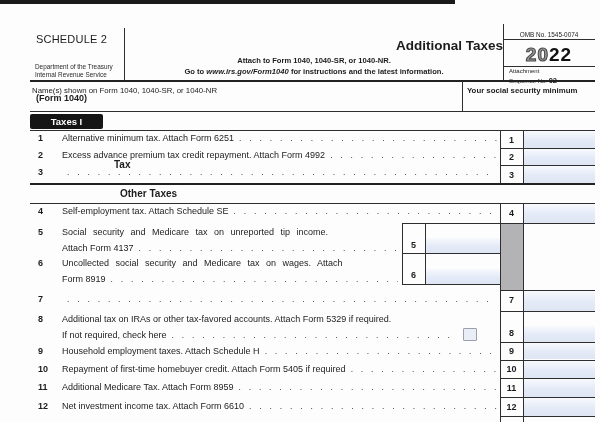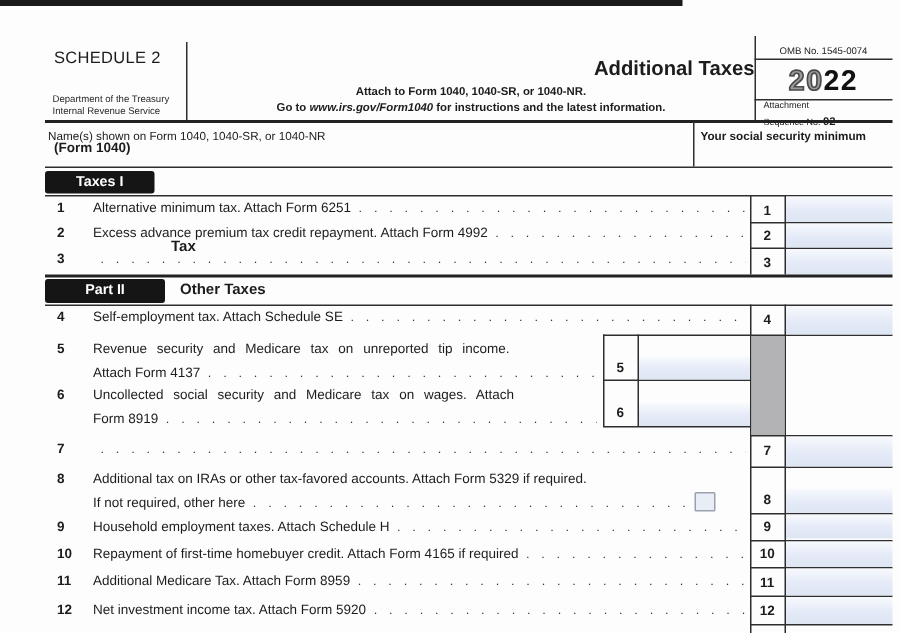--- a/index.html
+++ b/index.html
@@ -126,33 +126,32 @@
   <div class="hl" style="left:500px; top:165px; width:95px;"></div>
   <div class="fill" style="left:524px; top:131px; width:71px; height:16.5px;"></div>
   <div class="fill" style="left:524px; top:149px; width:71px; height:15.5px;"></div>
   <div class="fill" style="left:524px; top:166px; width:71px; height:16.5px;"></div>
   <div class="boxnum" style="left:500px; top:135px;">1</div>
   <div class="boxnum" style="left:500px; top:152px;">2</div>
   <div class="boxnum" style="left:500px; top:169.5px;">3</div>
 
   <div class="hl2" style="left:30px; top:183px; width:565px;"></div>
 
-  <div class="badge" style="left:30px; top:186px; width:80px; height:15.5px;">Part II</div>
   <div class="ptitle" style="left:120px; top:188px;">Other Taxes</div>
   <div class="hl" style="left:30px; top:203px; width:565px;"></div>
 
   <div class="row" style="left:38px; top:206px; width:459px;">
     <span class="rnum">4</span>
     <span class="rtext">Self-employment tax. Attach Schedule SE</span>
     <span class="leader">. . . . . . . . . . . . . . . . . . . . . . . . . . . . . . . . . . . . . . . . . . . . . . . . . . . . . . . . . . . .</span>
   </div>
 
   <div class="row" style="left:38px; top:227px; width:362px;">
     <span class="rnum">5</span>
-    <span class="rtext-j">Revenue security and Medicare tax on unreported tip income.</span>
+    <span class="rtext-j">Social security and Medicare tax on unreported tip income.</span>
   </div>
   <div class="row" style="left:62px; top:243px; width:336px;">
     <span class="rtext">Attach Form 4137</span>
     <span class="leader">. . . . . . . . . . . . . . . . . . . . . . . . . . . . . . . . . . . . . . . . . . . . . . . . . . . . . . . . . . . .</span>
   </div>
 
   <div class="row" style="left:38px; top:258px; width:362px;">
     <span class="rnum">6</span>
     <span class="rtext-j">Uncollected social security and Medicare tax on wages. Attach</span>
   </div>
@@ -164,43 +163,43 @@
   <div class="row" style="left:38px; top:294px; width:459px;">
     <span class="rnum">7</span>
     <span class="leader">. . . . . . . . . . . . . . . . . . . . . . . . . . . . . . . . . . . . . . . . . . . . . . . . . . . . . . . . . . . .</span>
   </div>
 
   <div class="row" style="left:38px; top:314px; width:459px;">
     <span class="rnum">8</span>
     <span class="rtext">Additional tax on IRAs or other tax-favored accounts. Attach Form 5329 if required.</span>
   </div>
   <div class="row" style="left:62px; top:330px; width:396px;">
-    <span class="rtext">If not required, other here</span>
+    <span class="rtext">If not required, check here</span>
     <span class="leader">. . . . . . . . . . . . . . . . . . . . . . . . . . . . . . . . . . . . . . . . . . . . . . . . . . . . . . . . . . . .</span>
   </div>
   <div class="checkbox"></div>
 
   <div class="row" style="left:38px; top:345.5px; width:459px;">
     <span class="rnum">9</span>
     <span class="rtext">Household employment taxes. Attach Schedule H</span>
     <span class="leader">. . . . . . . . . . . . . . . . . . . . . . . . . . . . . . . . . . . . . . . . . . . . . . . . . . . . . . . . . . . .</span>
   </div>
   <div class="row" style="left:38px; top:363.5px; width:459px;">
     <span class="rnum">10</span>
-    <span class="rtext">Repayment of first-time homebuyer credit. Attach Form 4165 if required</span>
+    <span class="rtext">Repayment of first-time homebuyer credit. Attach Form 5405 if required</span>
     <span class="leader">. . . . . . . . . . . . . . . . . . . . . . . . . . . . . . . . . . . . . . . . . . . . . . . . . . . . . . . . . . . .</span>
   </div>
   <div class="row" style="left:38px; top:382px; width:459px;">
     <span class="rnum">11</span>
     <span class="rtext">Additional Medicare Tax. Attach Form 8959</span>
     <span class="leader">. . . . . . . . . . . . . . . . . . . . . . . . . . . . . . . . . . . . . . . . . . . . . . . . . . . . . . . . . . . .</span>
   </div>
   <div class="row" style="left:38px; top:401px; width:459px;">
     <span class="rnum">12</span>
-    <span class="rtext">Net investment income tax. Attach Form 5920</span>
+    <span class="rtext">Net investment income tax. Attach Form 6610</span>
     <span class="leader">. . . . . . . . . . . . . . . . . . . . . . . . . . . . . . . . . . . . . . . . . . . . . . . . . . . . . . . . . . . .</span>
   </div>
 
   <div class="hl" style="left:402px; top:223px; width:98px;"></div>
   <div class="vl" style="left:402px; top:223px; height:61px;"></div>
   <div class="vl" style="left:425px; top:223px; height:61px;"></div>
   <div class="hl" style="left:402px; top:253px; width:98px;"></div>
   <div class="hl" style="left:402px; top:284px; width:98px;"></div>
   <div class="fill" style="left:426px; top:238px; width:74px; height:14.5px;"></div>
   <div class="fill" style="left:426px; top:268.5px; width:74px; height:15px;"></div>

